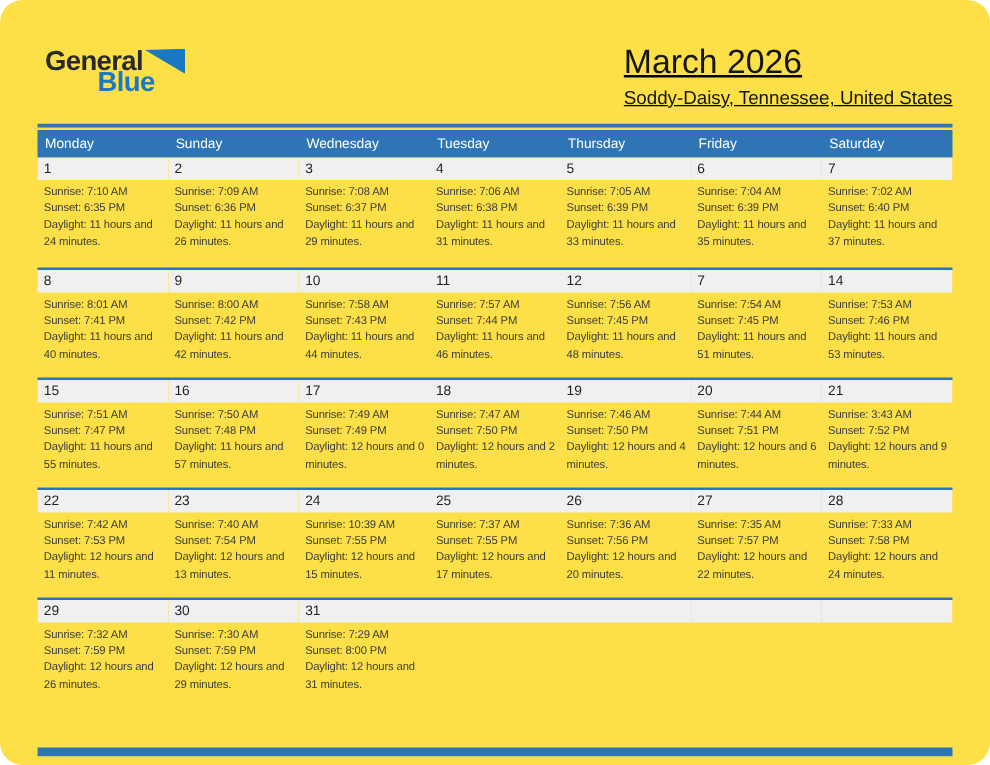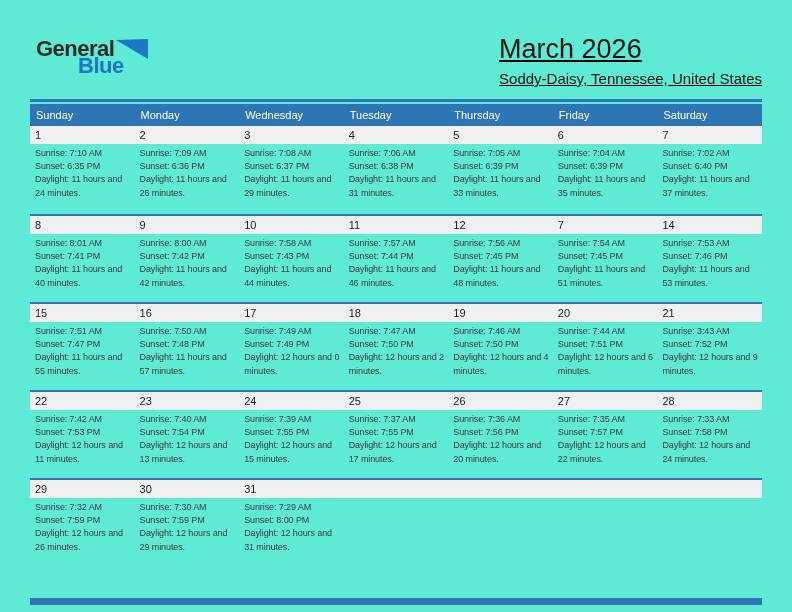--- a/index.html
+++ b/index.html
@@ -1,18 +1,18 @@
 <!DOCTYPE html>
 <html><head>
 <meta charset="utf-8">
 <style>
   html,body { margin:0; padding:0; background:#fff; }
   .page {
-    position:relative; width:792px; height:612px; background:#5eead4;
-    font-family:"Liberation Sans", sans-serif; overflow:hidden; margin:0 auto;
+    position:relative; width:792px; height:612px; background:#fde047;
+    font-family:"Liberation Sans", sans-serif; overflow:hidden; margin:0 auto;border-radius:18px;
   }
   
   .logo { position:absolute; left:36px; top:38px; }
   .logo-line1 { display:flex; align-items:flex-start; font-size:22px; font-weight:600;
     color:#2a2a2a; letter-spacing:-0.5px; line-height:22px; }
   .logo-tri { margin:1px 0 0 2px; }
   .logo-line2 { font-size:22px; font-weight:600; color:#1b78c2; letter-spacing:-0.5px;
     line-height:20px; margin:-4px 0 0 42px; }
   
   .title-block { position:absolute; right:30px; top:34px; text-align:left;text-decoration:underline; }
@@ -51,22 +51,22 @@
 
   <div class="title-block">
     <div class="title">March 2026</div>
     <div class="subtitle">Soddy-Daisy, Tennessee, United States</div>
   </div>
 
   <div class="rule"></div>
 
   <div class="calendar">
     <div class="weekday-row">
+      <div class="weekday">Monday</div>
       <div class="weekday">Sunday</div>
-      <div class="weekday">Monday</div>
       <div class="weekday">Wednesday</div>
       <div class="weekday">Tuesday</div>
       <div class="weekday">Thursday</div>
       <div class="weekday">Friday</div>
       <div class="weekday">Saturday</div>
     </div>
     <div>
         <div class="week-row">
           <div class="day-cell">
             <div class="day-num">1</div>
@@ -254,21 +254,21 @@
             <div class="day-num">23</div>
             <div class="day-details">
               <div>Sunrise: 7:40 AM</div>
               <div>Sunset: 7:54 PM</div>
               <div>Daylight: 12 hours and 13 minutes.</div>
             </div>
           </div>
           <div class="day-cell">
             <div class="day-num">24</div>
             <div class="day-details">
-              <div>Sunrise: 7:39 AM</div>
+              <div>Sunrise: 10:39 AM</div>
               <div>Sunset: 7:55 PM</div>
               <div>Daylight: 12 hours and 15 minutes.</div>
             </div>
           </div>
           <div class="day-cell">
             <div class="day-num">25</div>
             <div class="day-details">
               <div>Sunrise: 7:37 AM</div>
               <div>Sunset: 7:55 PM</div>
               <div>Daylight: 12 hours and 17 minutes.</div>

